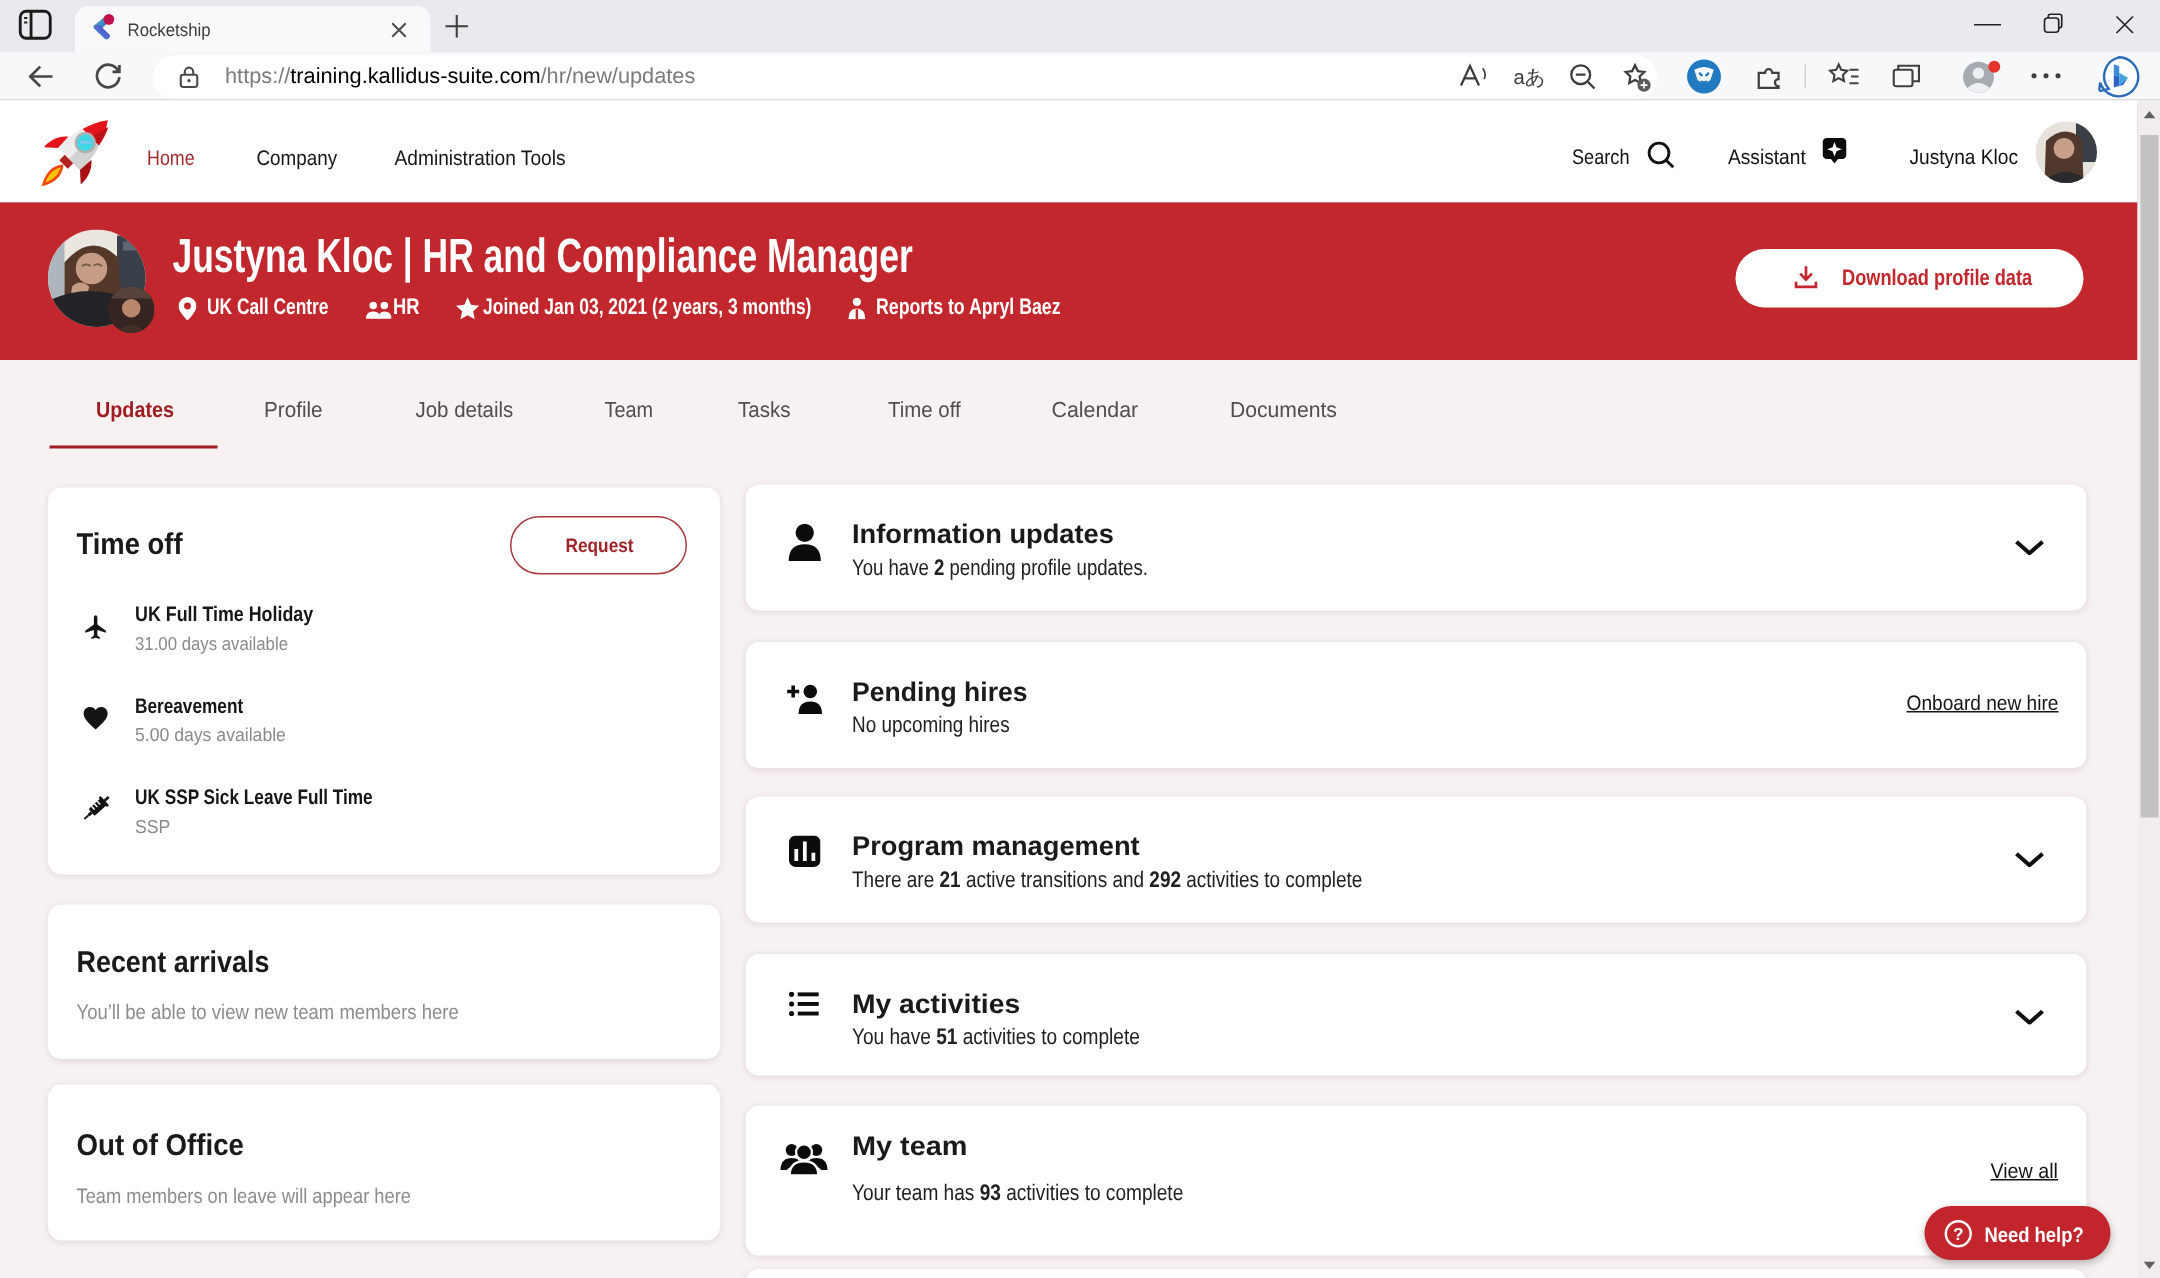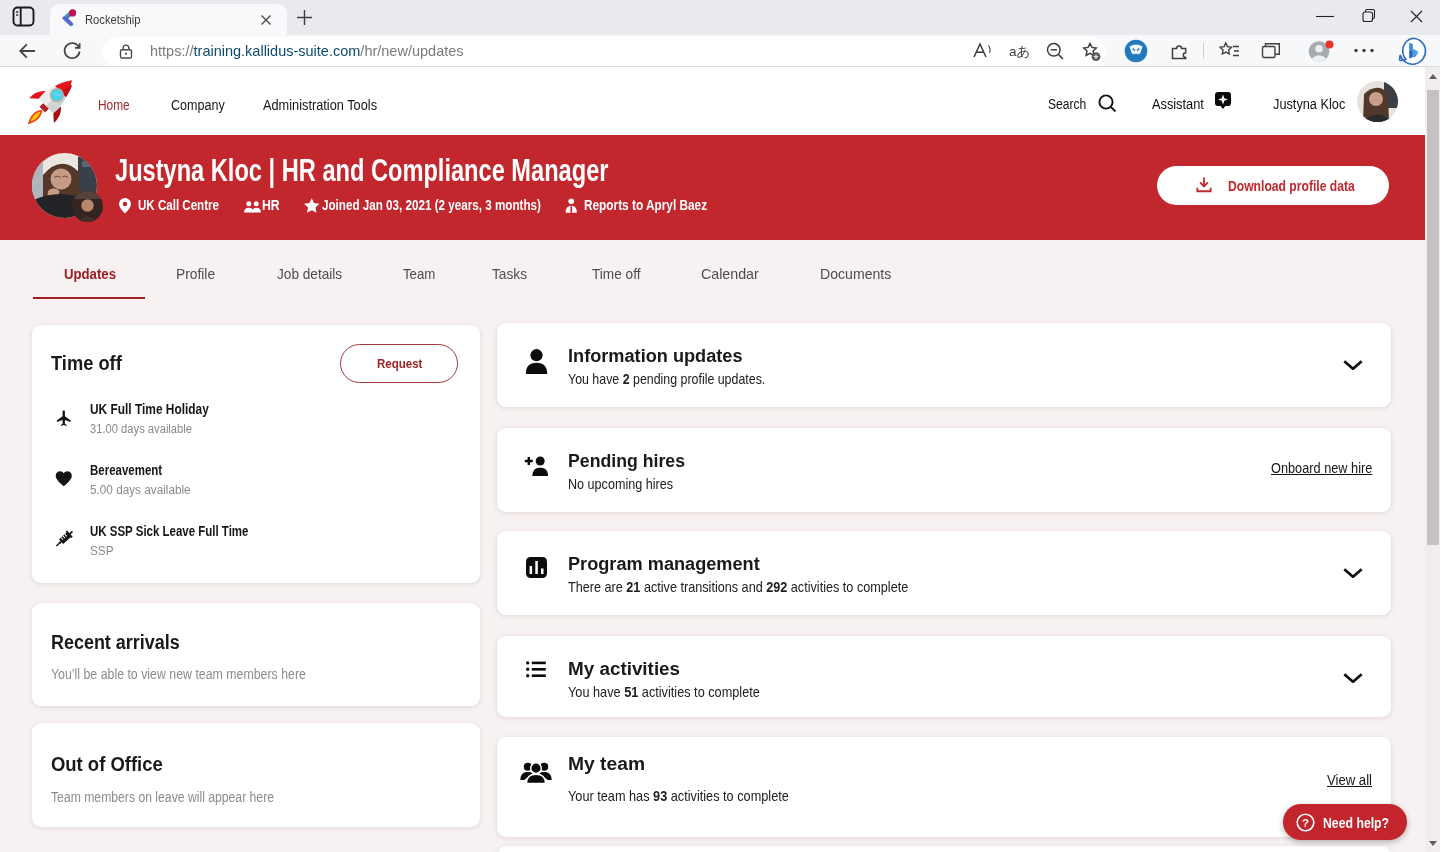--- a/index.html
+++ b/index.html
@@ -101,21 +101,21 @@
     <circle cx="19" cy="5.5" r="1.7" fill="#3f3f3f"></circle>
   </svg>
 <svg style="position:absolute;left:1398px;top:37px" width="29" height="29" viewBox="0 0 29 29">
  <path d="M14.5 1.2 a13 13 0 1 1 -12.4 16.9 L1.6 22 q-0.3 2 1.7 1.4 l4.5-1.2 A13 13 0 0 1 14.5 1.2 Z" fill="#FDFEFF" stroke="#2E6BB8" stroke-width="1.6"></path>
  <path d="M11.2 5.8 l3.6 1.3 v7.2 h-3.6 Z" fill="#3C8BD9"></path>
  <path d="M11.2 14 h3.6 v5.8 l-3.6 1.6 Z" fill="#2F5EC4"></path>
  <path d="M14.8 11.5 l5.8 3.4 -5.8 4.9 Z" fill="#41A4DC"></path>
  <path d="M20.6 14.9 l-3 4.6 -6.4 2 3.6-1.6 Z" fill="#2B74CC"></path>
 </svg>
 <div style="top:13.8px;font-size:12px;line-height:1;color:#3c3c3c;white-space:nowrap;position:absolute;left:85px;transform-origin:0 50%;transform:scaleX(0.933);">Rocketship</div>
-<div style="top:43.8px;font-size:14.5px;line-height:1;color:#7b7b7b;white-space:nowrap;position:absolute;left:150px;transform-origin:0 50%;">https://<span style="color:#0c4a6e">training.kallidus-suite.com</span>/hr/new/updates</div>
+<div style="top:43.8px;font-size:14.5px;line-height:1;color:#7b7b7b;white-space:nowrap;position:absolute;left:150px;transform-origin:0 50%;">https://<span style="color:#000000">training.kallidus-suite.com</span>/hr/new/updates</div>
 
 <div style="position:absolute;left:0;top:67px;width:1425px;height:68px;background:#fff;box-shadow:0 2px 2px rgba(70,10,10,0.45)"></div>
 <svg style="position:absolute;left:16px;top:70px" width="68" height="64" viewBox="0 0 58 56">
  <g transform="rotate(45 29 28)">
   <path d="M29 1 C21.5 11 19.5 23 19.5 33 L38.5 33 C38.5 23 36.5 11 29 1 Z" fill="#EDEDED"></path>
   <path d="M29 33 L29 1 C36.5 11 38.5 23 38.5 33 Z" fill="#D2D2D2"></path>
   <path d="M29 1 C25.8 5.3 23.6 10 22.3 15 L35.7 15 C34.4 10 32.2 5.3 29 1 Z" fill="#E3141C"></path>
   <path d="M32 3.5 C33.8 6.9 35.1 11 35.7 15 L29 15 Z" fill="#C00F16"></path>
   <path d="M19.5 24 C14.5 28 13.2 34.5 13.8 38.5 L19.9 33 Z" fill="#E3141C"></path>
   <path d="M38.5 24 C43.5 28 44.8 34.5 44.2 38.5 L38.1 33 Z" fill="#A81014"></path>

